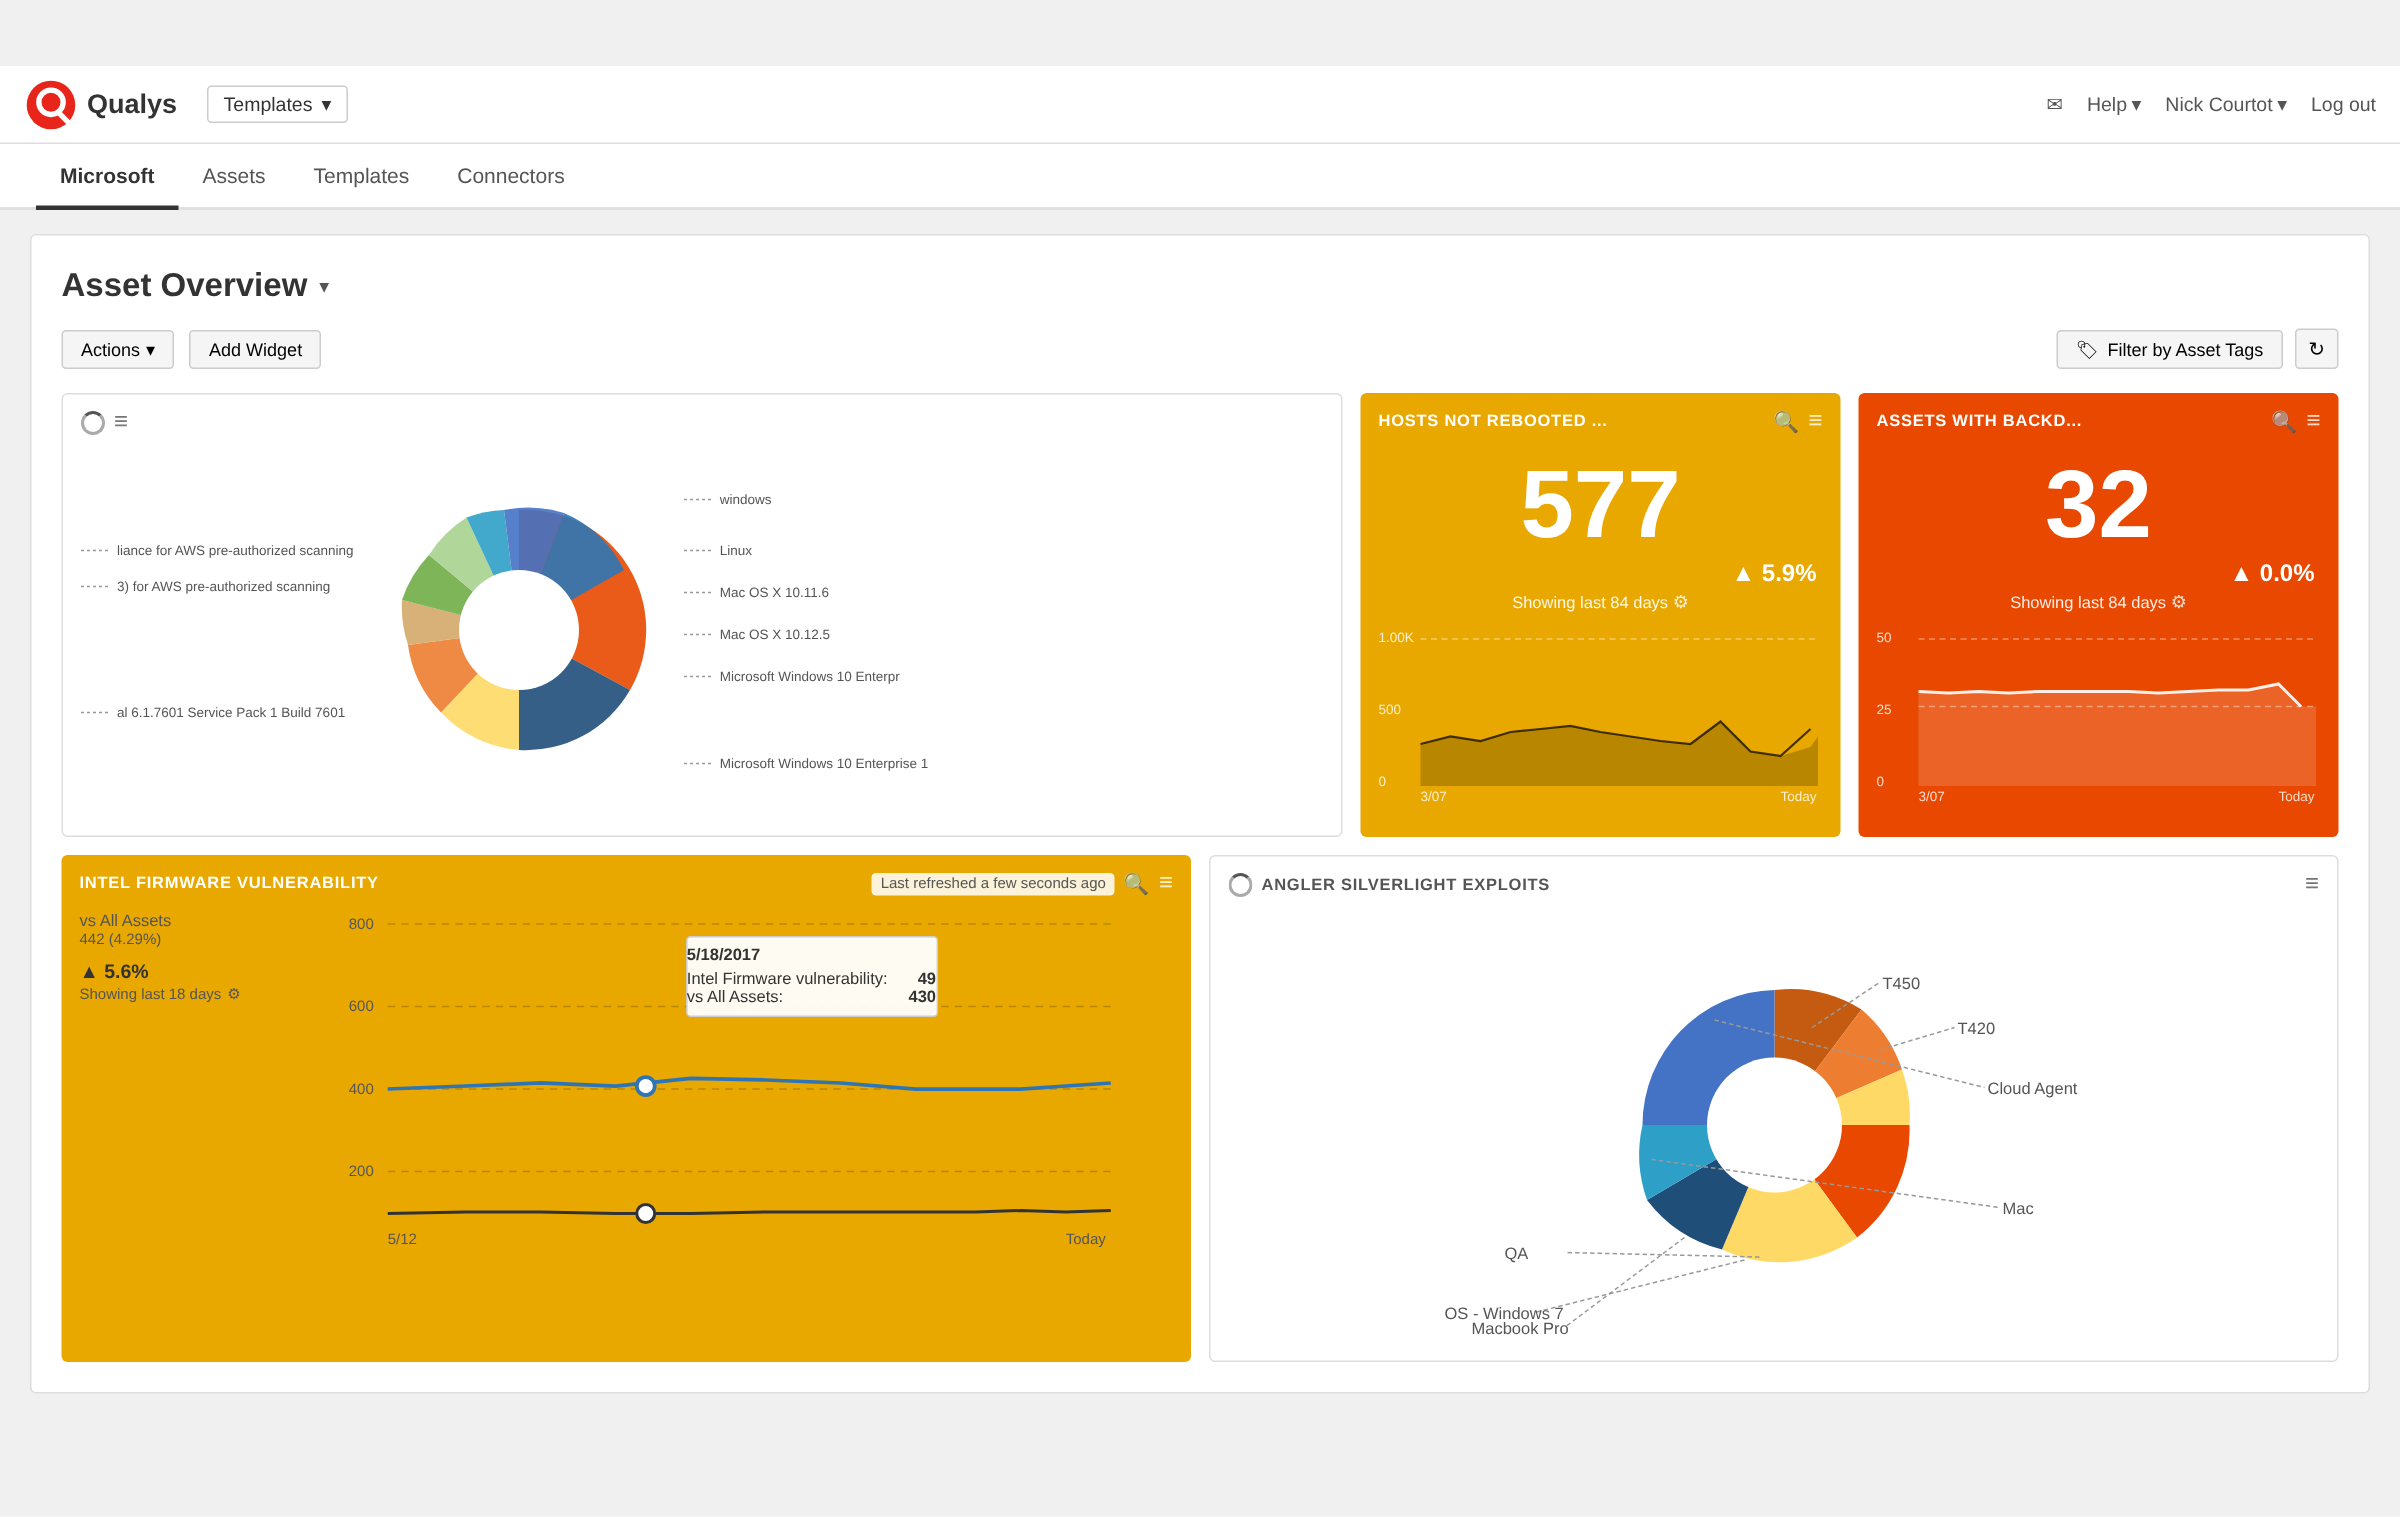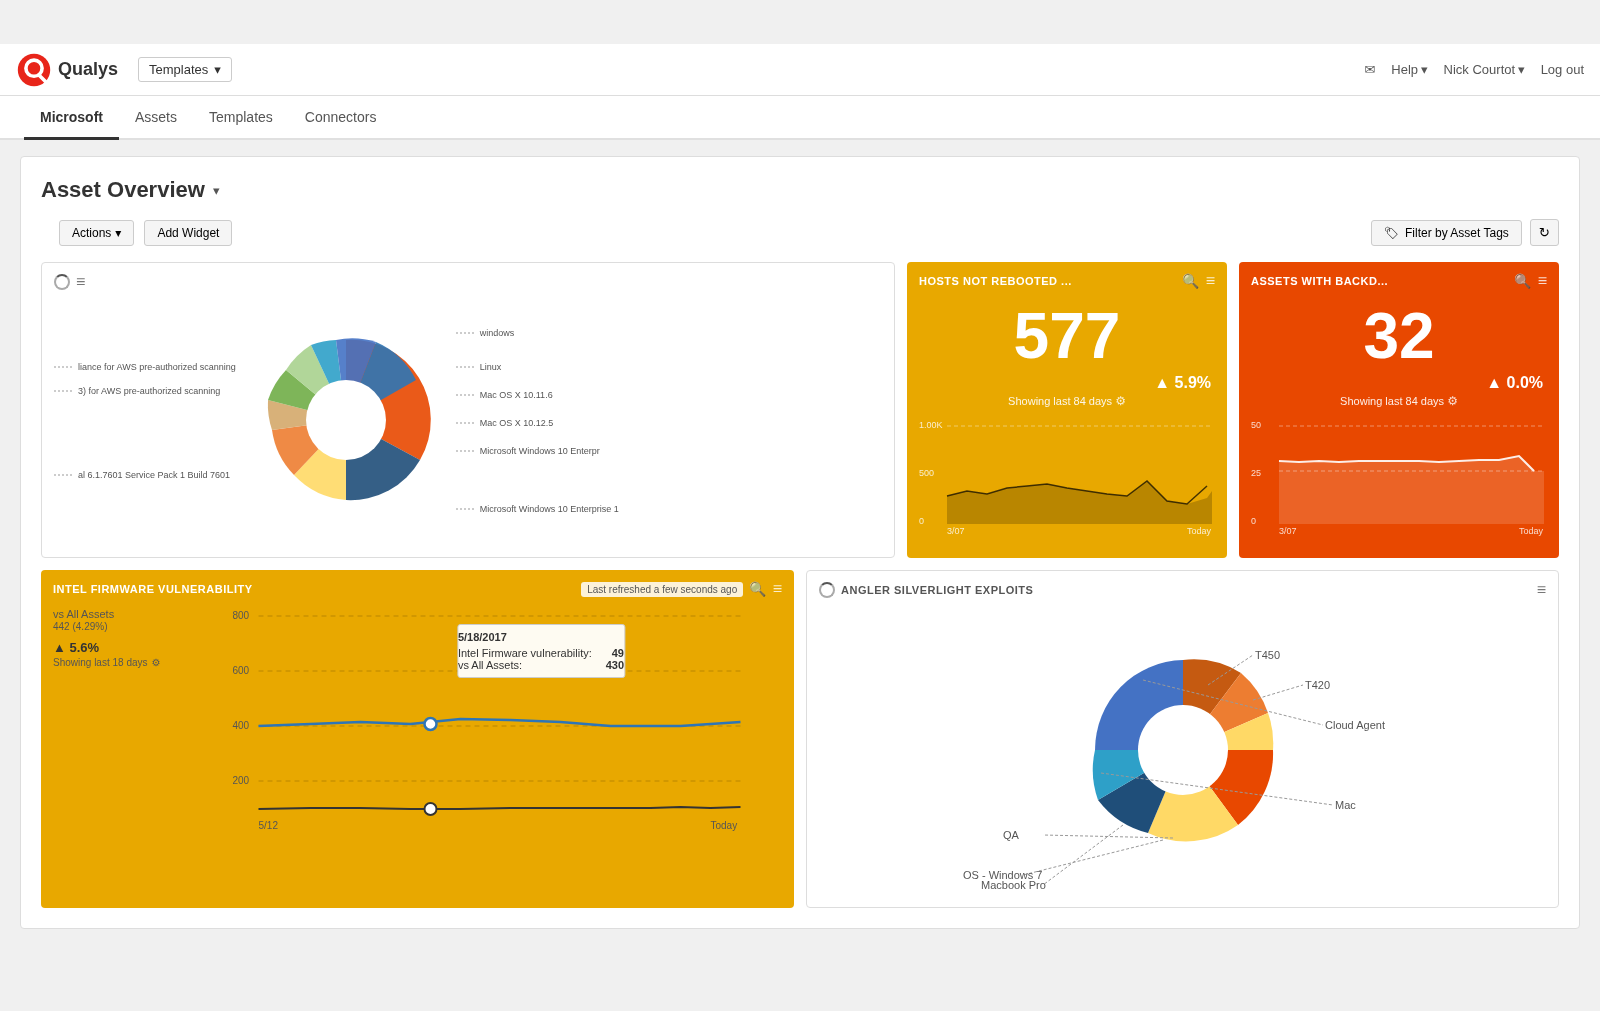--- a/index.html
+++ b/index.html
@@ -108,21 +108,20 @@
     .dropdown-arrow {
       color: #555;
       cursor: pointer;
     }
 
     .toolbar-row {
       display: flex;
       align-items: center;
       margin-bottom: 16px;
       gap: 10px;
-      margin-left: 18px;
     }
     .toolbar-right {
       margin-left: auto;
       display: flex;
       align-items: center;
       gap: 8px;
     }
     .btn {
       border: 1px solid #ccc;
       background: #f5f5f5;

